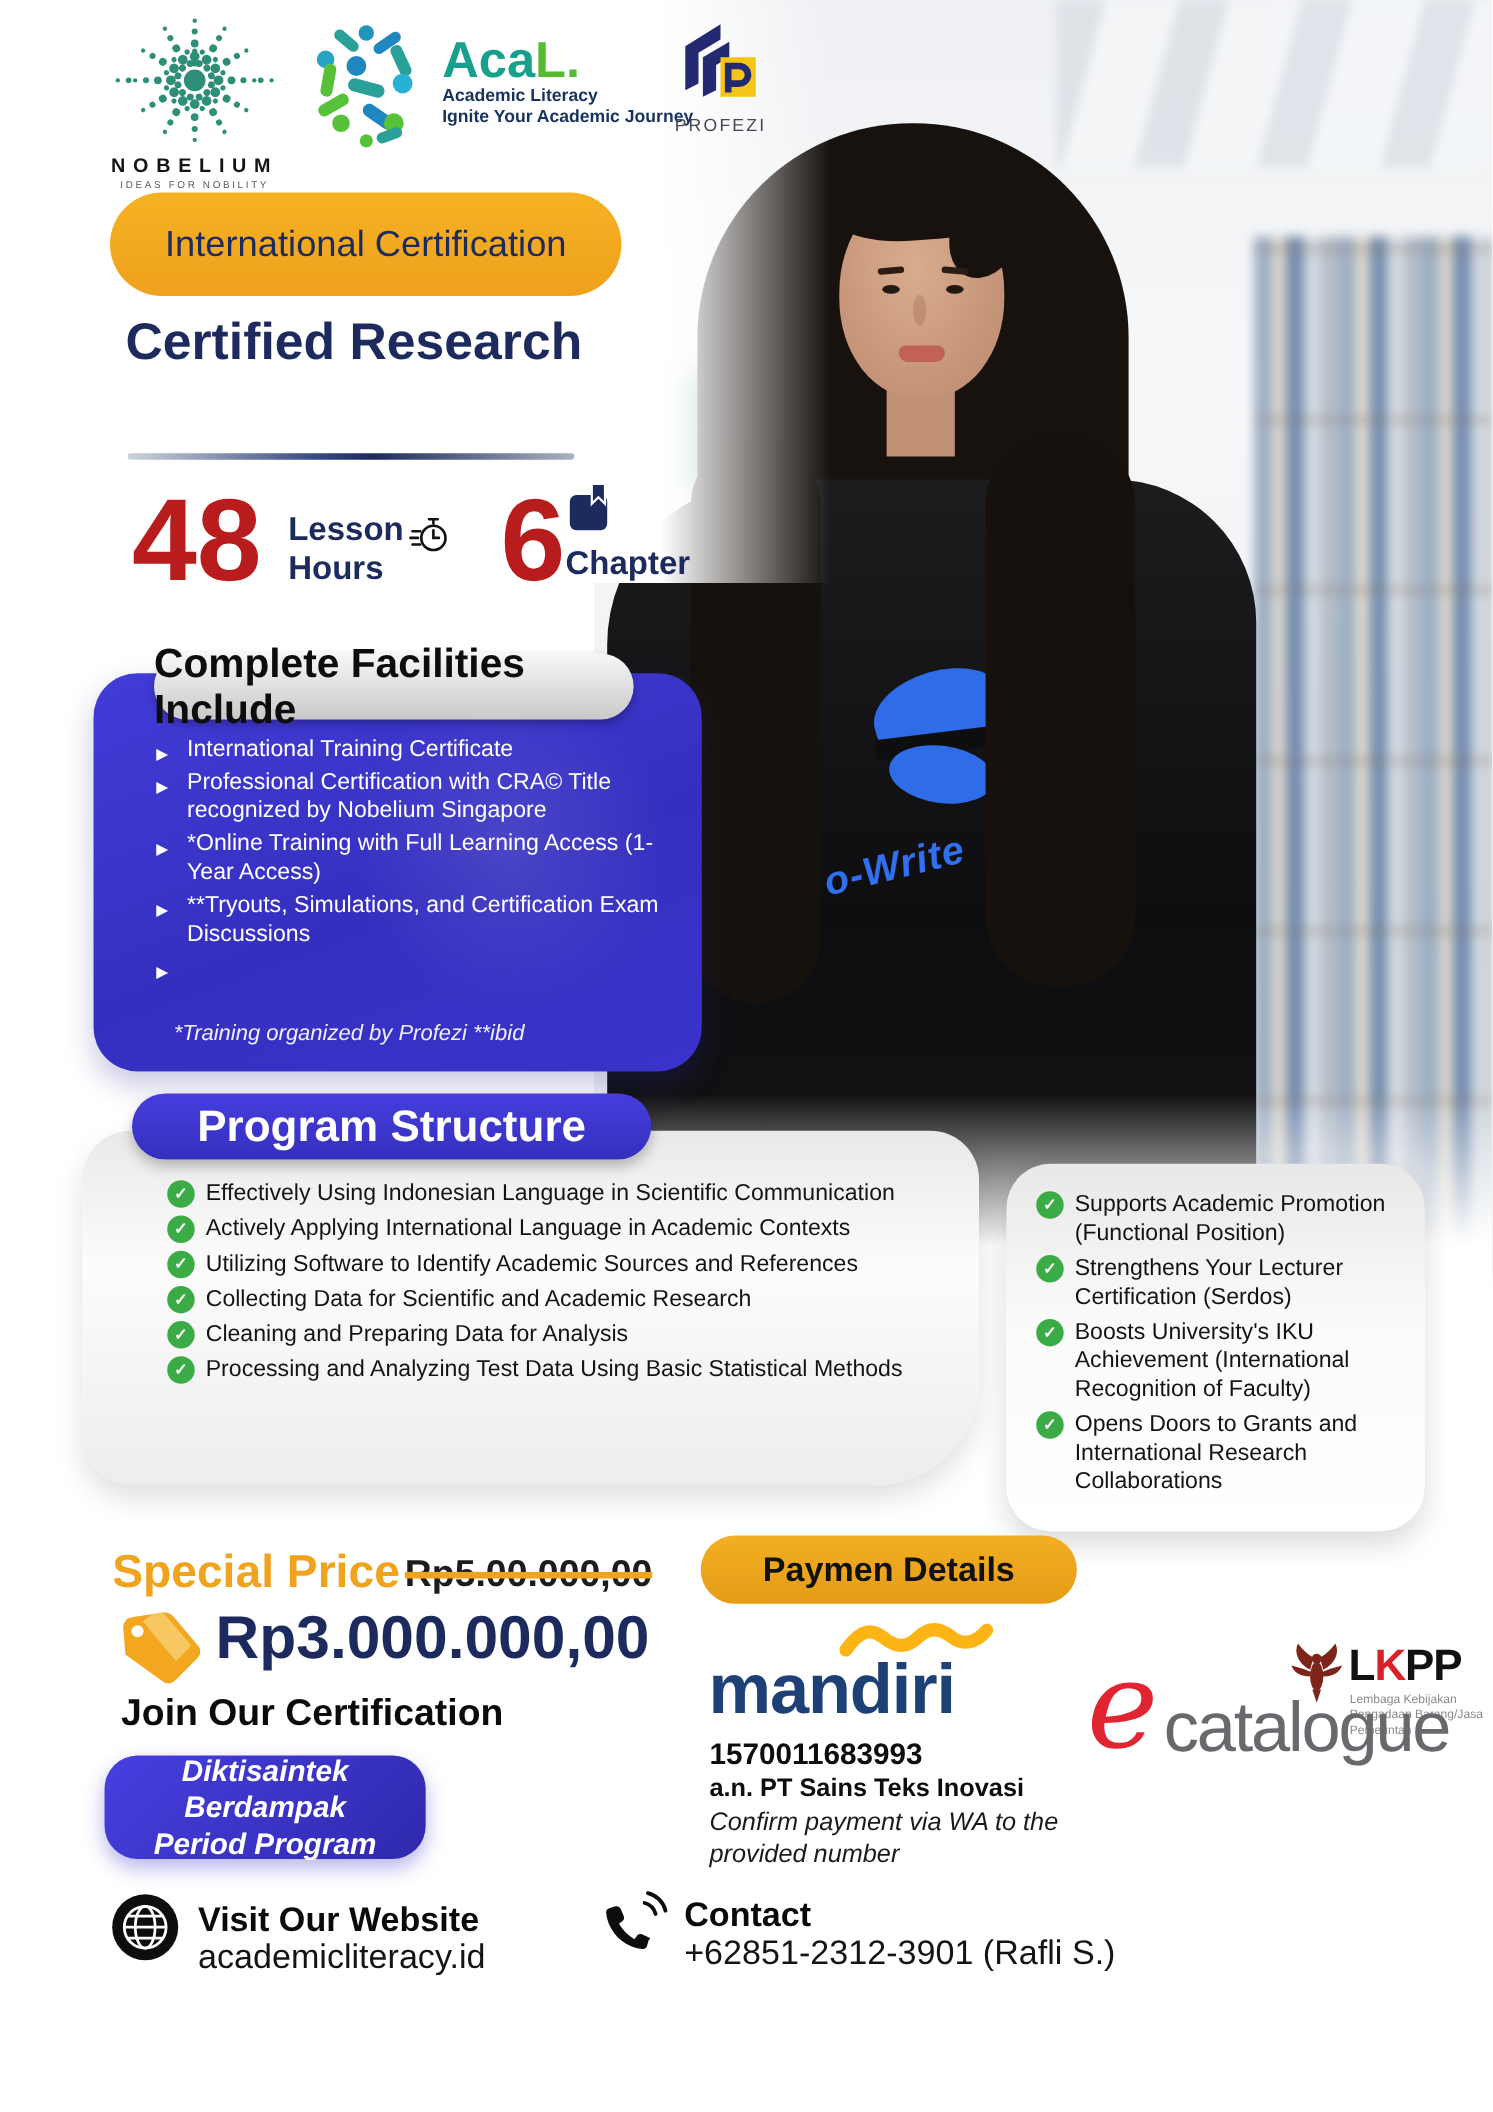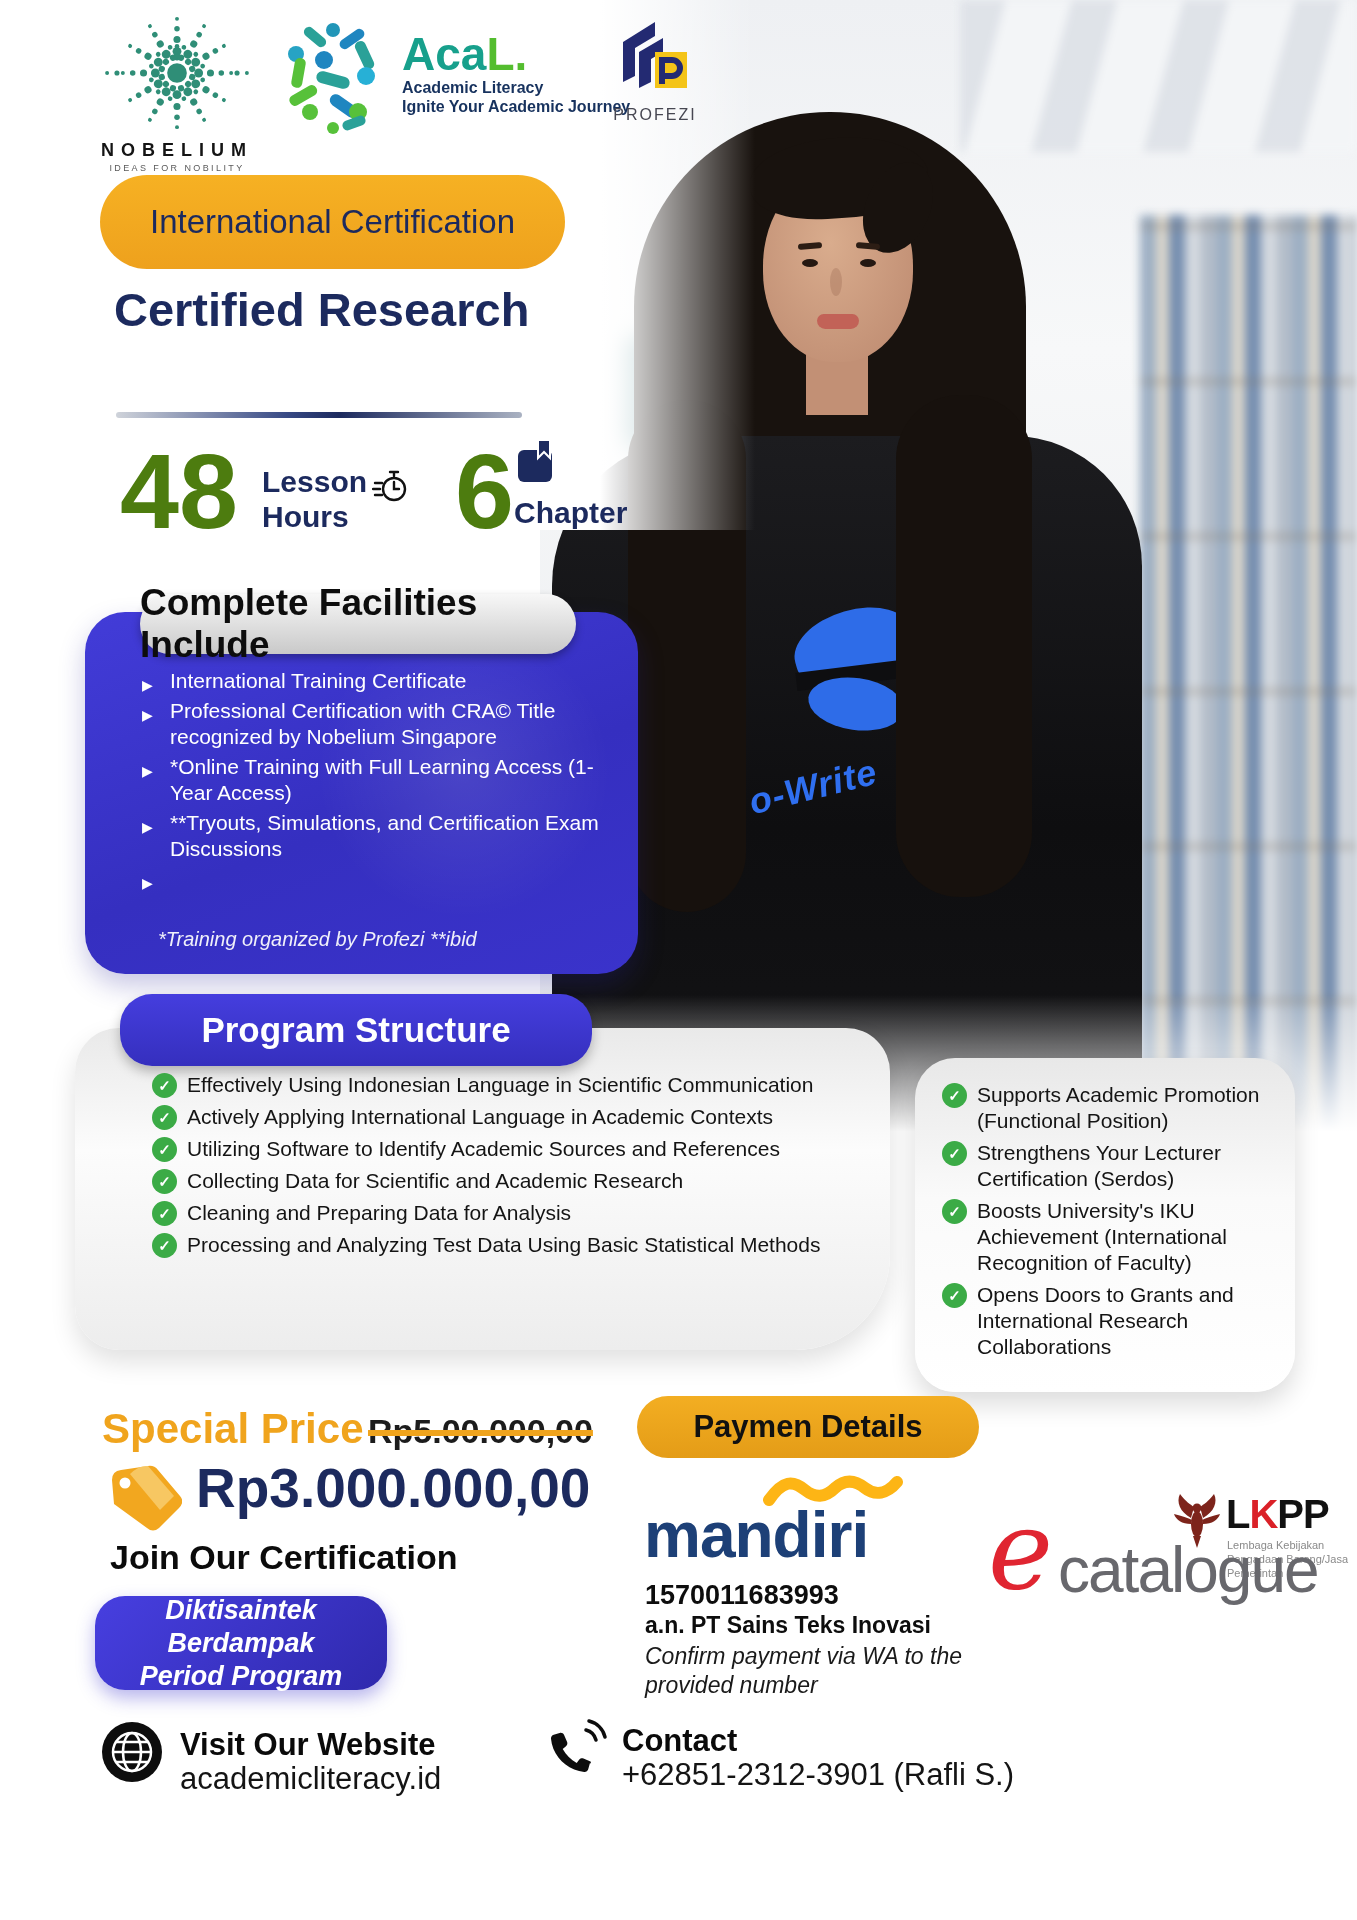--- a/index.html
+++ b/index.html
@@ -80,21 +80,21 @@
 
   
   #intl-badge{left:100px;top:175px;width:465px;height:94px;border-radius:47px;
     background:linear-gradient(180deg,#f6b123,#eea11d);display:flex;align-items:center;
     justify-content:center;font-size:33px;font-weight:400;color:#1c2a5e}
   #title{left:114px;top:283px;font-size:47px;font-weight:800;color:#1c2a5e;line-height:53px}
   #divider{left:116px;top:412px;width:406px;height:6px;border-radius:3px;
     background:linear-gradient(90deg,#cfd3da,#384a85 42%,#1c2a5e 55%,#aab2c2)}
 
   
-  .stat-num{font-size:106px;font-weight:800;color:#4d7c0f;line-height:1}
+  .stat-num{font-size:106px;font-weight:800;color:#b91c1c;line-height:1}
   #stat-48{left:120px;top:438px}
   #stat-48-label{left:262px;top:464px;font-size:30px;font-weight:800;color:#1c2a5e;line-height:35px}
   #stopwatch-icon{left:372px;top:468px;width:36px;height:36px}
   #stat-6{left:455px;top:438px}
   #book-icon{left:516px;top:440px;width:38px;height:44px}
   #stat-6-label{left:514px;top:496px;font-size:30px;font-weight:800;color:#1c2a5e}
 
   
   #fac-box{left:85px;top:612px;width:553px;height:362px;border-radius:40px;
     background:linear-gradient(160deg,#423cd8 0%,#352fc0 55%,#3a33cb 100%);
@@ -108,23 +108,23 @@
   #fac-list li{position:relative;padding-left:28px;color:#fff;font-size:21px;
     line-height:26px;margin-bottom:4px}
   .tri{position:absolute;left:0;top:4px;font-size:14px;color:#fff}
   #fac-note{left:158px;top:928px;font-size:20px;font-style:italic;color:#f0f0fa}
 
   
   #ps-card{left:75px;top:1028px;width:815px;height:322px;border-radius:44px;
     border-bottom-right-radius:95px;
     background:linear-gradient(180deg,#e9e9e9,#fcfcfc 38%,#ededed);
     box-shadow:0 12px 26px rgba(0,0,0,.12)}
-  #ps-pill{left:120px;top:994px;width:472px;height:72px;border-radius:32px;
+  #ps-pill{left:120px;top:994px;width:472px;height:60px;border-radius:32px;
     background:linear-gradient(180deg,#453ede,#352fbe);box-shadow:0 6px 12px rgba(0,0,0,.25);
-    display:flex;align-items:center;justify-content:center;font-size:35px;font-weight:800;color:#fff}
+    display:flex;align-items:center;justify-content:center;font-size:40px;font-weight:800;color:#fff}
   .chk-list{list-style:none}
   .chk-list li{display:flex;align-items:flex-start;gap:10px;font-size:21px;color:#141414}
   .chk{width:25px;height:25px;flex:0 0 25px;border-radius:50%;background:#3bab46;color:#fff;
     font-size:15px;font-weight:bold;display:flex;align-items:center;justify-content:center;margin-top:1px}
   #ps-list{left:152px;top:1072px;width:715px}
   #ps-list li{line-height:25px;margin-bottom:6px}
   
   #sv-card{left:915px;top:1058px;width:380px;height:334px;border-radius:40px;
     background:linear-gradient(180deg,#e8e8e8,#fafafa 42%,#ffffff);
     box-shadow:0 12px 26px rgba(0,0,0,.14)}

